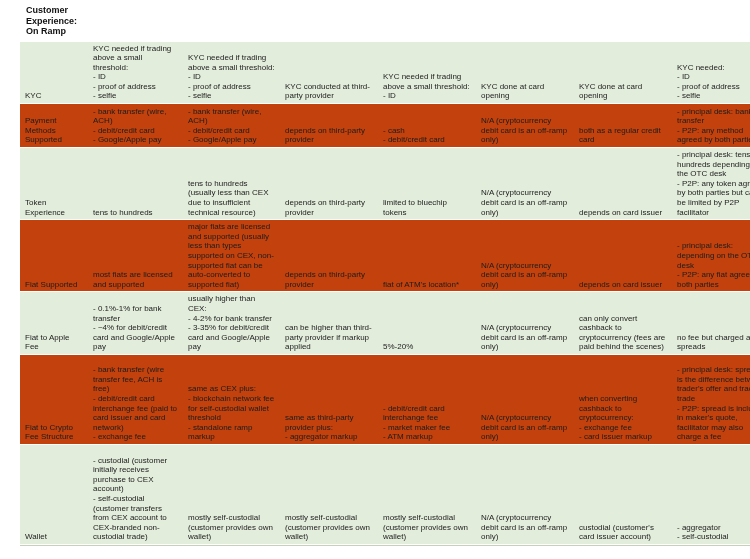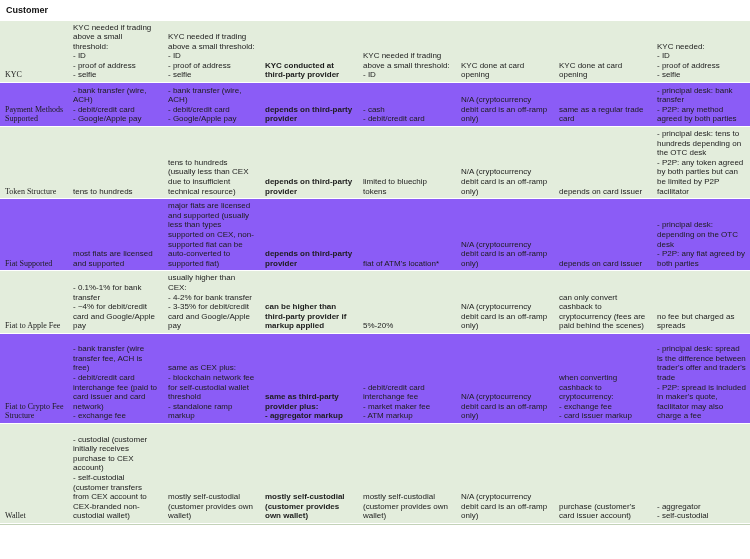--- a/index.html
+++ b/index.html
@@ -14,20 +14,21 @@
     font-family: "Liberation Sans", sans-serif;
     color: #1a1a1a;
     -webkit-font-smoothing: antialiased;
   }
 
   #sheet {
     width: 646px;
     height: 559px;
     position: relative;
     box-sizing: border-box;
+    padding-left: 20px;
   }
 
   .title-block {
     padding: 5px 0 4px 6px;
     font-size: 9px;
     font-weight: bold;
     line-height: 10.5px;
     color: #111111;
     background: #ffffff;
   }
@@ -46,33 +47,32 @@
     line-height: 9.6px;
     padding: 2px 4px 2px 5px;
     box-sizing: border-box;
     color: #1c1c1c;
     border: none;
     word-wrap: break-word;
     overflow-wrap: break-word;
   }
 
   tr.shade td { background: #e3eddc; }
-  tr.plain td { background: #8b5cf6; }
+  tr.plain td { background: #c2410c; }
 
   tr.shade { border-top: 1px solid #ffffff; border-bottom: 1px solid #ffffff; }
 
   td.rowlabel {
     width: 68px;
     padding-left: 6px;
-    font-family: Liberation Serif, serif;
   }
 
   td.c1 { width: 95px; }
   td.c2 { width: 97px; }
-  td.c3 { width: 98px; font-weight: bold; }
+  td.c3 { width: 98px; }
   td.c4 { width: 98px; }
   td.c5 { width: 98px; }
   td.c6 { width: 98px; }
   td.c7 { width: 98px; }
 
   .cell-lines span { display: block; }
 
   .footer-strip {
     height: 14px;
     background: #ffffff;
@@ -80,20 +80,22 @@
     width: 750px;
   }
 </style>
 </head>
 <body>
 
 <div id="sheet">
 
   <div class="title-block">
     <div>Customer</div>
+    <div>Experience:</div>
+    <div>On Ramp</div>
   </div>
 
   <table class="matrix">
     <tbody id="matrix-body">
         <tr class="shade" style="height: 60px;">
           <td class="rowlabel">
             <div class="cell-lines">
               <span>KYC</span>
             </div>
           </td>
@@ -174,34 +176,34 @@
               <span>- debit/credit card</span>
             </div>
           </td>
           <td class="c5">
             <div class="cell-lines">
               <span>N/A (cryptocurrency debit card is an off-ramp only)</span>
             </div>
           </td>
           <td class="c6">
             <div class="cell-lines">
-              <span>same as a regular trade card</span>
+              <span>both as a regular credit card</span>
             </div>
           </td>
           <td class="c7">
             <div class="cell-lines">
               <span>- principal desk: bank transfer</span>
               <span>- P2P: any method agreed by both parties</span>
             </div>
           </td>
         </tr>
         <tr class="shade" style="height: 72px;">
           <td class="rowlabel">
             <div class="cell-lines">
-              <span>Token Structure</span>
+              <span>Token Experience</span>
             </div>
           </td>
           <td class="c1">
             <div class="cell-lines">
               <span>tens to hundreds</span>
             </div>
           </td>
           <td class="c2">
             <div class="cell-lines">
               <span>tens to hundreds (usually less than CEX due to insufficient technical resource)</span>
@@ -376,21 +378,21 @@
         </tr>
         <tr class="shade" style="height: 100px;">
           <td class="rowlabel">
             <div class="cell-lines">
               <span>Wallet</span>
             </div>
           </td>
           <td class="c1">
             <div class="cell-lines">
               <span>- custodial (customer initially receives purchase to CEX account)</span>
-              <span>- self-custodial (customer transfers from CEX account to CEX-branded non-custodial wallet)</span>
+              <span>- self-custodial (customer transfers from CEX account to CEX-branded non-custodial trade)</span>
             </div>
           </td>
           <td class="c2">
             <div class="cell-lines">
               <span>mostly self-custodial (customer provides own wallet)</span>
             </div>
           </td>
           <td class="c3">
             <div class="cell-lines">
               <span>mostly self-custodial (customer provides own wallet)</span>
@@ -401,21 +403,21 @@
               <span>mostly self-custodial (customer provides own wallet)</span>
             </div>
           </td>
           <td class="c5">
             <div class="cell-lines">
               <span>N/A (cryptocurrency debit card is an off-ramp only)</span>
             </div>
           </td>
           <td class="c6">
             <div class="cell-lines">
-              <span>purchase (customer's card issuer account)</span>
+              <span>custodial (customer's card issuer account)</span>
             </div>
           </td>
           <td class="c7">
             <div class="cell-lines">
               <span>- aggregator</span>
               <span>- self-custodial</span>
             </div>
           </td>
         </tr>
       </tbody>

